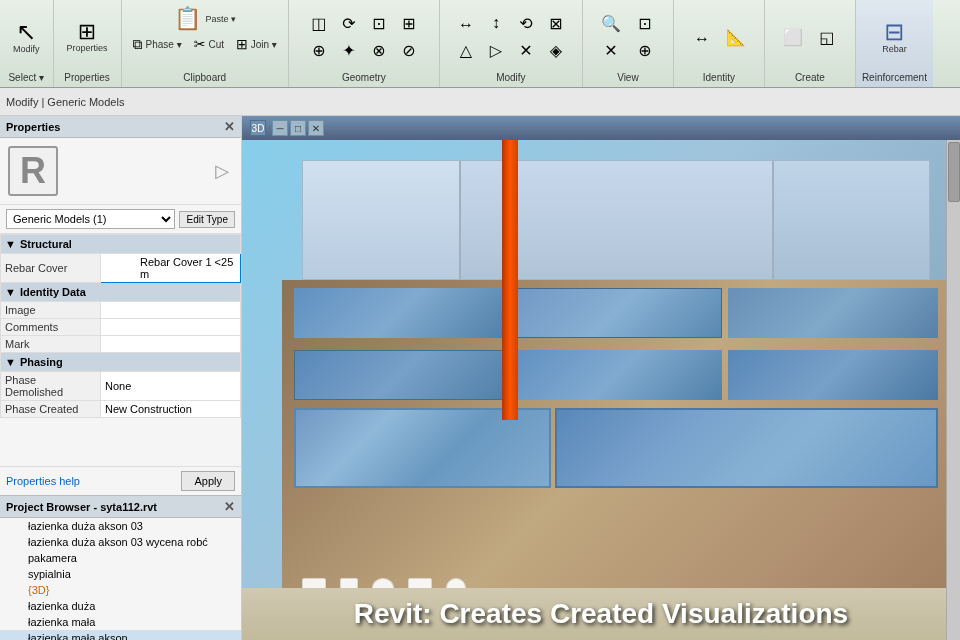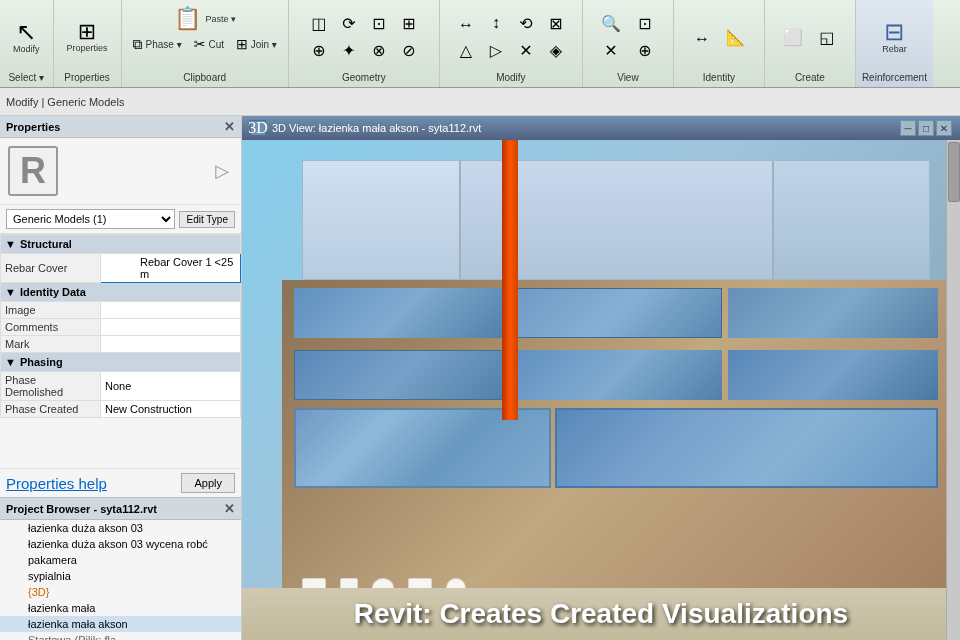--- a/index.html
+++ b/index.html
@@ -43,35 +43,35 @@
     .props-table { width: 100%; border-collapse: collapse; }
     .props-table td { border: 1px solid #ddd; padding: 2px 4px; font-size: 11px; }
     .props-table .section-header { background: #c8d4e0; font-weight: bold; cursor: pointer; }
     .props-table .section-header td { padding: 3px 4px; }
     .props-table .prop-label { background: #f0f0f0; width: 100px; color: #333; }
     .props-table .prop-value { background: white; color: #000; }
     .props-table .prop-value-highlight { background: white; color: #000; border: 1px solid #0078d4; padding-left: 39px; }
 
     
     .props-help-bar { padding: 4px 6px; border-top: 1px solid #ddd; display: flex; justify-content: space-between; align-items: center; }
-    .props-help-link { color: #0066cc; cursor: pointer; text-decoration: underline; font-size: 15px; }
+    .props-help-link { color: #0066cc; cursor: pointer; font-size: 11px; }
     .apply-btn { padding: 3px 12px; background: #e8e8e8; border: 1px solid #aaa; cursor: pointer; font-size: 11px; }
 
     
     .project-browser { border-top: 1px solid #bbb; }
     .browser-header { background: #d0d8e0; border-bottom: 1px solid #bbb; padding: 3px 6px; font-size: 11px; font-weight: bold; display: flex; justify-content: space-between; align-items: center; }
     .browser-list { overflow-y: auto; max-height: 130px; }
     .browser-item { padding: 2px 6px 2px 28px; font-size: 11px; cursor: pointer; color: #000; white-space: nowrap; overflow: hidden; text-overflow: ellipsis; }
     .browser-item.selected { background: #cce0f0; }
     .browser-item.highlighted { color: #cc6600; }
 
     
     .view-area { flex: 1; background: #888; position: relative; overflow: hidden; }
     .view-titlebar { background: linear-gradient(to bottom, #6080a0, #4060808); height: 24px; display: flex; align-items: center; padding: 0 8px; gap: 6px; }
-    .view-titlebar-icon { width: 16px; height: 16px; background: #7090b0; border: 1px solid #507090; display: flex; align-items: center; justify-content: center; font-size: 16px; color: white; font-family: Liberation Serif, serif; }
+    .view-titlebar-icon { width: 16px; height: 16px; background: #7090b0; border: 1px solid #507090; display: flex; align-items: center; justify-content: center; font-size: 10px; color: white; }
     .view-title-text { color: white; font-size: 11px; flex: 1; }
     .view-controls { display: flex; gap: 2px; }
     .view-control-btn { width: 16px; height: 16px; background: #a0b8c8; border: 1px solid #7090a8; cursor: pointer; display: flex; align-items: center; justify-content: center; font-size: 10px; color: #333; }
     .view-viewport { width: 100%; height: calc(100% - 24px); background: #5a6a7a; position: relative; overflow: hidden; }
 
     
     .building-render { width: 100%; height: 100%; background: linear-gradient(135deg, #87CEEB 0%, #a0c4dc 40%, #7a9ab0 100%); position: relative; }
     .scrollbar-v { position: absolute; right: 0; top: 0; bottom: 0; width: 14px; background: #c8c8c8; border-left: 1px solid #aaa; }
     .scrollbar-thumb { width: 12px; height: 60px; background: #a0a0a0; margin: 2px 1px; border: 1px solid #888; border-radius: 2px; cursor: pointer; }
 
@@ -343,32 +343,32 @@
       <div class="browser-header">
         <span>Project Browser - syta112.rvt</span>
         <span class="panel-close">✕</span>
       </div>
       <div class="browser-list">
         <div class="browser-item">łazienka duża akson 03</div>
         <div class="browser-item" style="max-width:230px;">łazienka duża akson 03 wycena robć</div>
         <div class="browser-item">pakamera</div>
         <div class="browser-item">sypialnia</div>
         <div class="browser-item highlighted">{3D}</div>
+        <div class="browser-item">łazienka duża</div>
         <div class="browser-item">łazienka mała</div>
         <div class="browser-item selected">łazienka mała akson</div>
         <div class="browser-item" style="color:#666;">Startowa (Pilik: fla...</div>
       </div>
     </div>
   </div>
 
   <div class="view-area">
 
     <div class="view-titlebar" style="background: linear-gradient(to bottom, #7090b0, #506080);">
       <div class="view-titlebar-icon">3D</div>
-      <span class="view-title-text">3D View: łazienka mała akson - syta112.rvt</span>
       <div class="view-controls">
         <div class="view-control-btn">─</div>
         <div class="view-control-btn">□</div>
         <div class="view-control-btn">✕</div>
       </div>
     </div>
 
     <div class="view-viewport">
 
       <div class="building-render">

